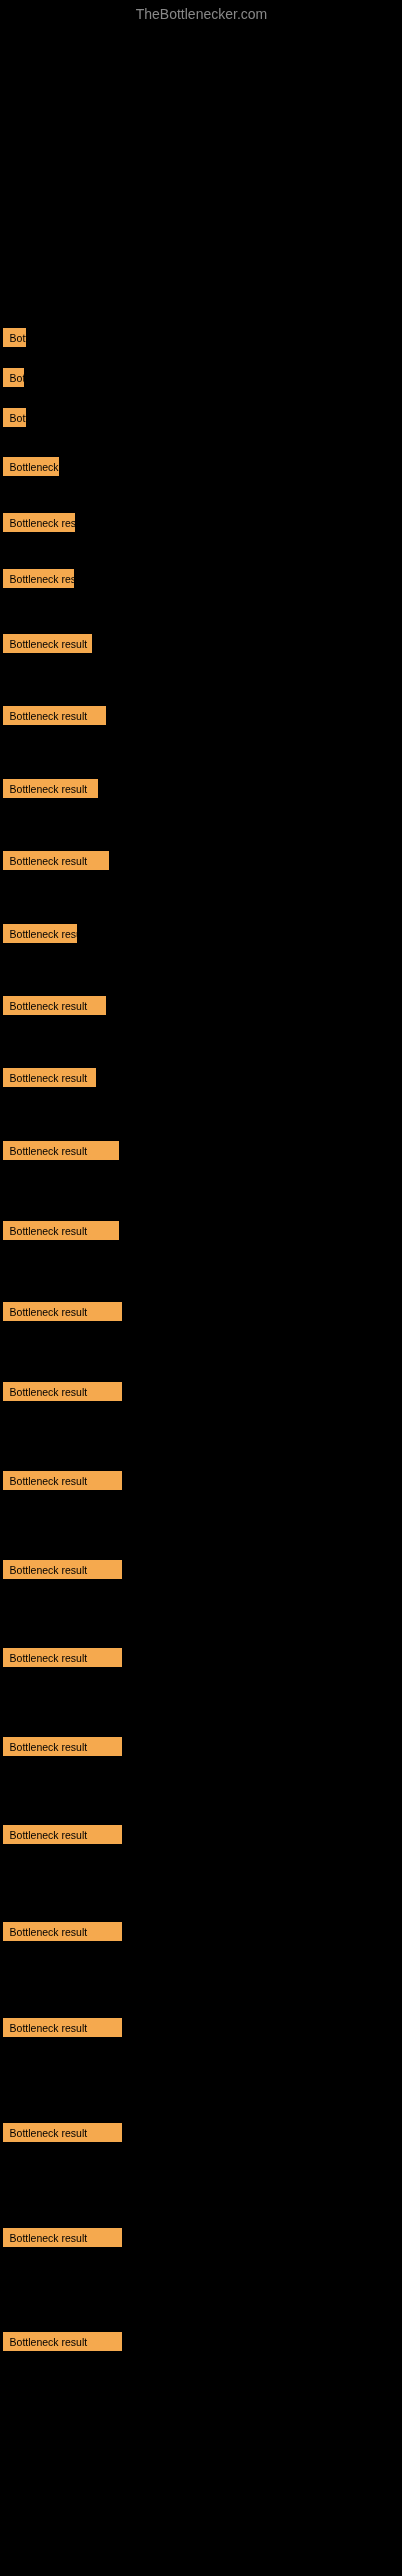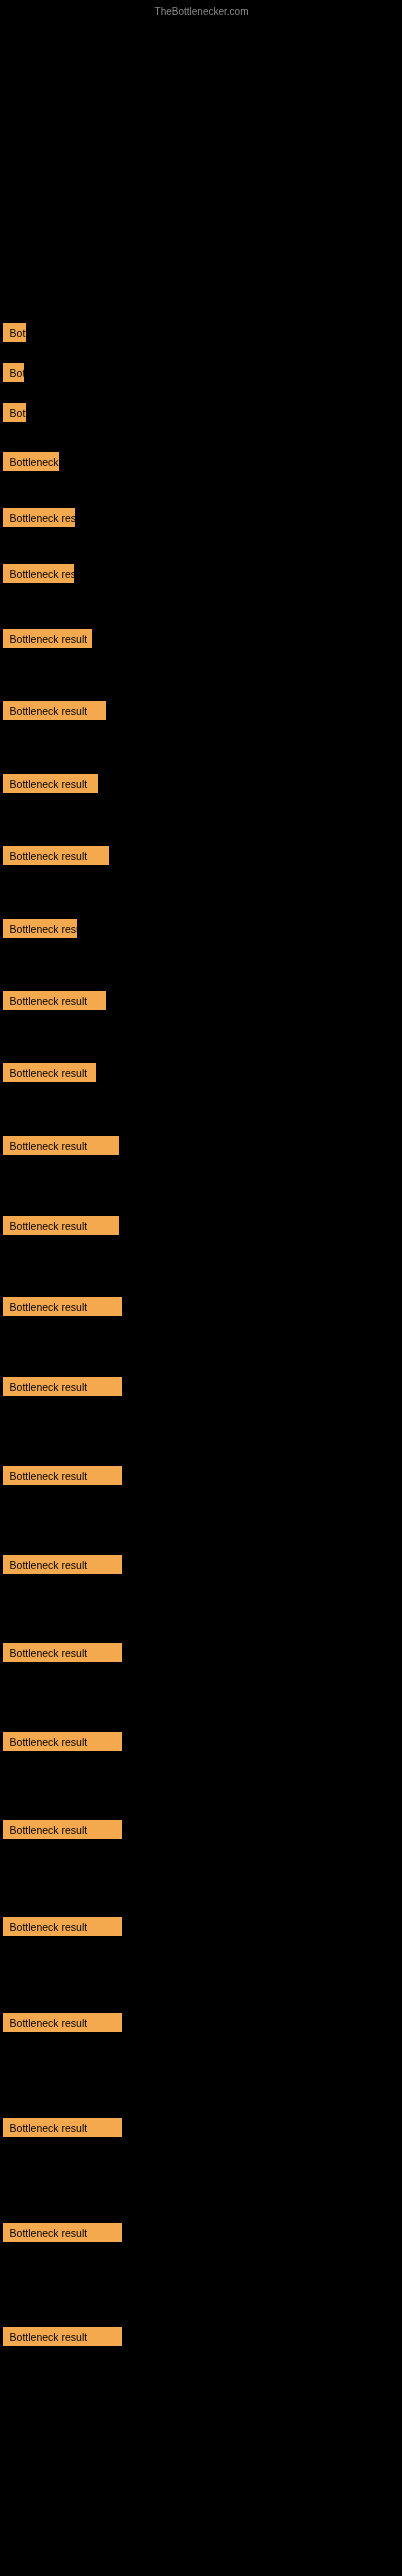--- a/index.html
+++ b/index.html
@@ -9,21 +9,21 @@
     }
     body {
       background-color: #000000;
       width: 403px;
       min-height: 2576px;
       font-family: Arial, sans-serif;
       position: relative;
     }
     .site-title {
       color: #888888;
-      font-size: 10px;
+      font-size: 14px;
       text-align: center;
       padding-top: 6.4px;
       padding-bottom: 3.2px;
     }
     .result-item {
       display: block;
       background-color: #f5a94e;
       color: #000;
       font-size: 10.5px;
       font-weight: 500;

